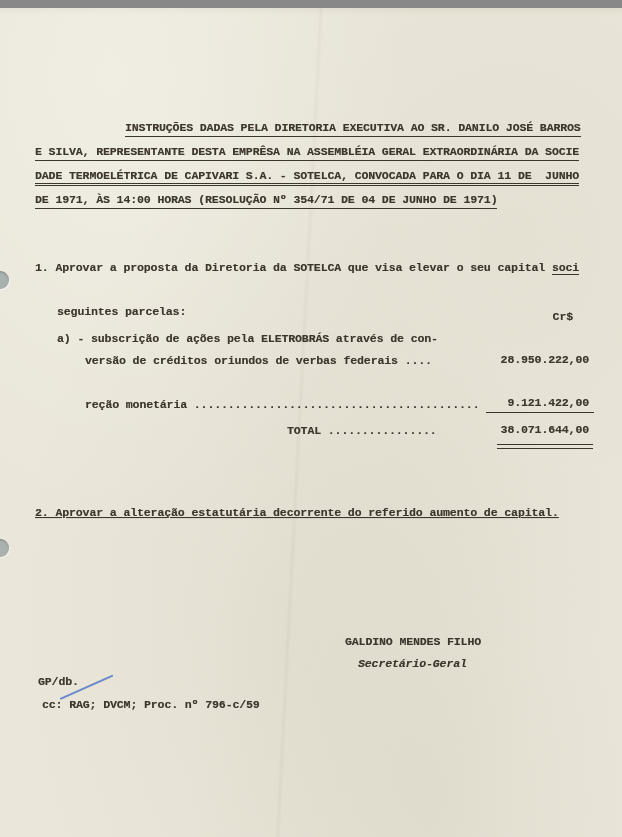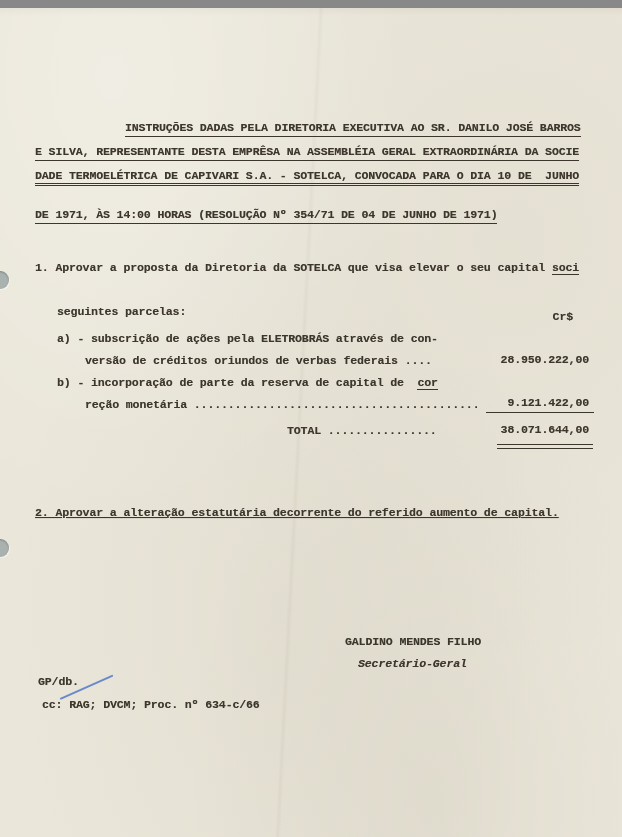--- a/index.html
+++ b/index.html
@@ -30,21 +30,21 @@
     text-shadow:0.2px 0.2px 0.3px rgba(60,50,40,0.45);
   }
   .u{border-bottom:1.4px solid currentColor;padding-bottom:1.5px;}
   .dbl{border-bottom:3px double currentColor;padding-bottom:1px;}
   .tail{border-bottom:1.4px solid currentColor;}
   .amt{right:33px;}
   
   .h1{left:125px;top:113px;}
   .h2{left:35px;top:137px;}
   .h3{left:35px;top:161px;}
-  .h4{left:35px;top:200px;}
+  .h4{left:35px;top:185px;}
   
   .i1l1{left:35px;top:253px;}
   .i1l2{left:57px;top:275px;}
   .i1l3{left:57px;top:297px;}
   .crh{right:49px;top:302px;}
   .a1{left:57px;top:324px;}
   .a2{left:85px;top:346px;}
   .aamt{top:345px;}
   .b1{left:57px;top:368px;}
   .b2{left:85px;top:390px;}
@@ -79,43 +79,42 @@
 </head>
 <body>
 
 <div id="page">
 
   <div class="hole hole-top"></div>
   <div class="hole hole-bottom"></div>
 
   <div class="line h1 u">INSTRUÇÕES DADAS PELA DIRETORIA EXECUTIVA AO SR. DANILO JOSÉ BARROS</div>
   <div class="line h2 u">E SILVA, REPRESENTANTE DESTA EMPRÊSA NA ASSEMBLÉIA GERAL EXTRAORDINÁRIA DA SOCIE</div>
-  <div class="line h3 dbl">DADE TERMOELÉTRICA DE CAPIVARI S.A. - SOTELCA, CONVOCADA PARA O DIA 10 DE  JUNHO</div>
+  <div class="line h3 dbl">DADE TERMOELÉTRICA DE CAPIVARI S.A. - SOTELCA, CONVOCADA PARA O DIA 11 DE  JUNHO</div>
   <div class="line h4 u">DE 1971, ÀS 14:00 HORAS (RESOLUÇÃO Nº 354/71 DE 04 DE JUNHO DE 1971)</div>
 
   <div class="line i1l1"><span>1. Aprovar a proposta da Diretoria da SOTELCA que visa elevar o seu capital </span><span class="tail">soci</span></div>
   <div class="line i1l3">seguintes parcelas:</div>
   <div class="line crh">Cr$</div>
 
   <div class="line a2">versão de créditos oriundos de verbas federais ....</div>
   <div class="line a1">a) - subscrição de ações pela ELETROBRÁS através de con-</div>
   <div class="line amt aamt">28.950.222,00</div>
 
-  <div class="line b1"><span>b) - incorporação de parte da reserva de capital de  </span><span class="tail">cor</span></div>
   <div class="line b2">reção monetária ..........................................</div>
   <div class="line amt bamt">9.121.422,00</div>
 
   <div class="rule1"></div>
 
   <div class="line tot">TOTAL ................</div>
   <div class="line amt tamt">38.071.644,00</div>
   <div class="rule2"></div>
 
   <div class="line i2">2. Aprovar a alteração estatutária decorrente do referido aumento de capital.</div>
 
   <div class="line sig1">GALDINO MENDES FILHO</div>
   <div class="line sig2">Secretário-Geral</div>
 
   <div class="line gp">GP/db.</div>
-  <div class="line cc">cc: RAG; DVCM; Proc. nº 634-c/66</div>
+  <div class="line cc">cc: RAG; DVCM; Proc. nº 796-c/59</div>
   <div class="pen"></div>
 
 </div>
 
 </body></html>

